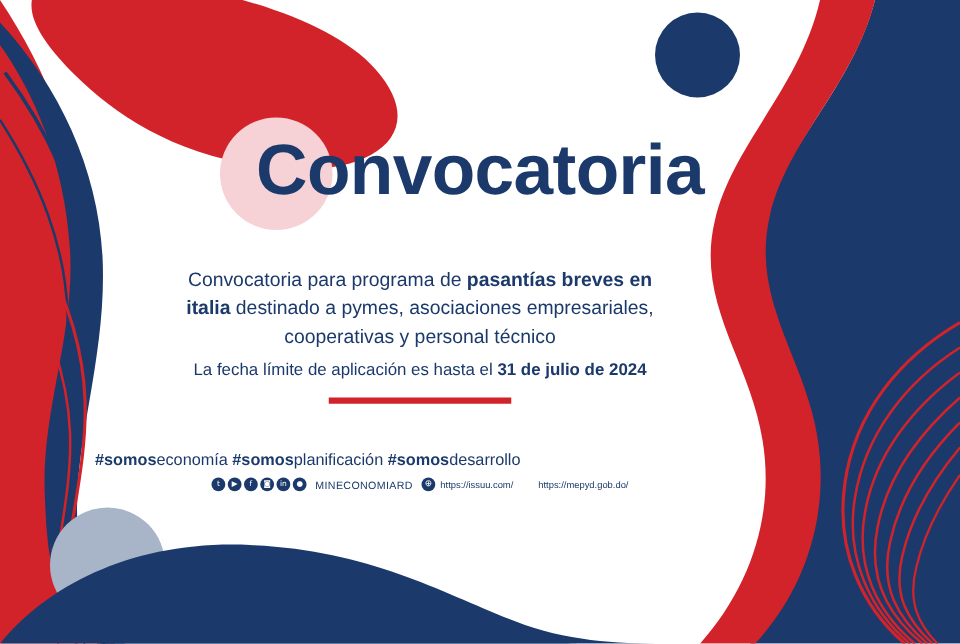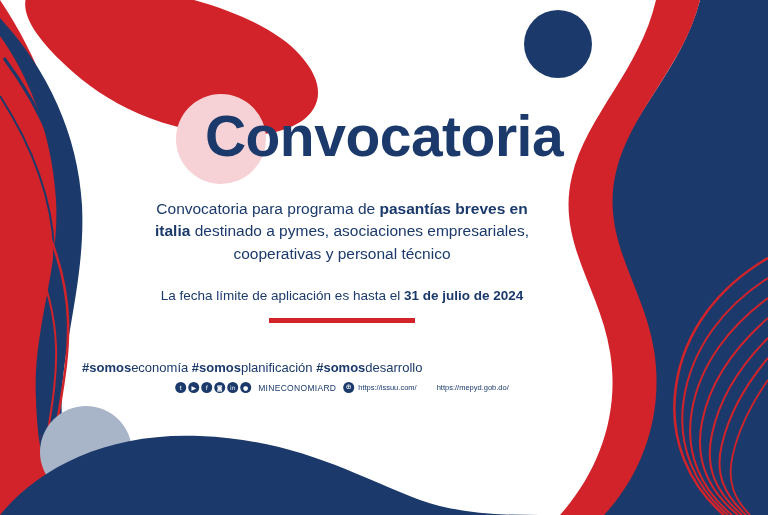--- a/index.html
+++ b/index.html
@@ -24,21 +24,20 @@
   .deco svg { display: block; }
 
   
   .content {
     position: absolute;
     left: 0;
     top: 0;
     width: 672px;
     height: 515px;
     z-index: 5;
-    padding-left: 12px;
   }
 
   .pink-circle {
     position: absolute;
     left: 176px;
     top: 94px;
     width: 90px;
     height: 90px;
     border-radius: 50%;
     background: #f6d2d6;
@@ -56,21 +55,21 @@
     font-weight: bold;
     letter-spacing: -0.5px;
     color: #1b3a6b;
     z-index: 6;
   }
 
   .subtitle {
     position: absolute;
     left: 50%;
     transform: translateX(-50%);
-    top: 198px;
+    top: 214px;
     width: 400px;
     text-align: center;
     font-size: 15.5px;
     line-height: 1.45;
     color: #1b3a6b;
     z-index: 6;
   }
   .subtitle b { font-weight: bold; }
 
   .deadline {

